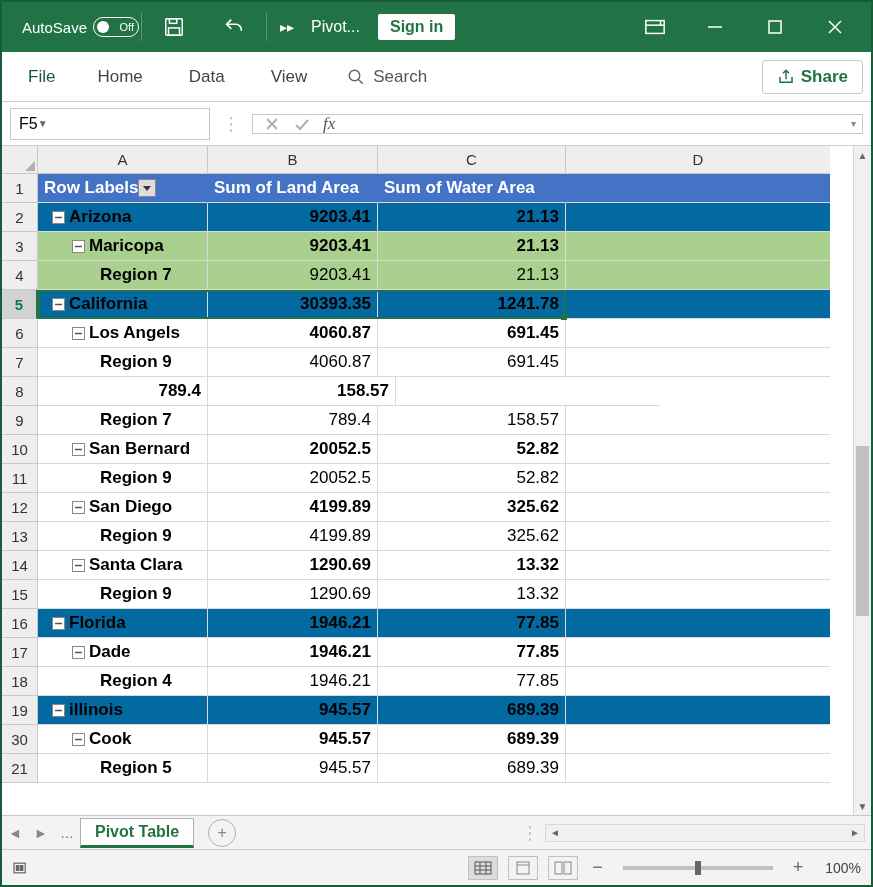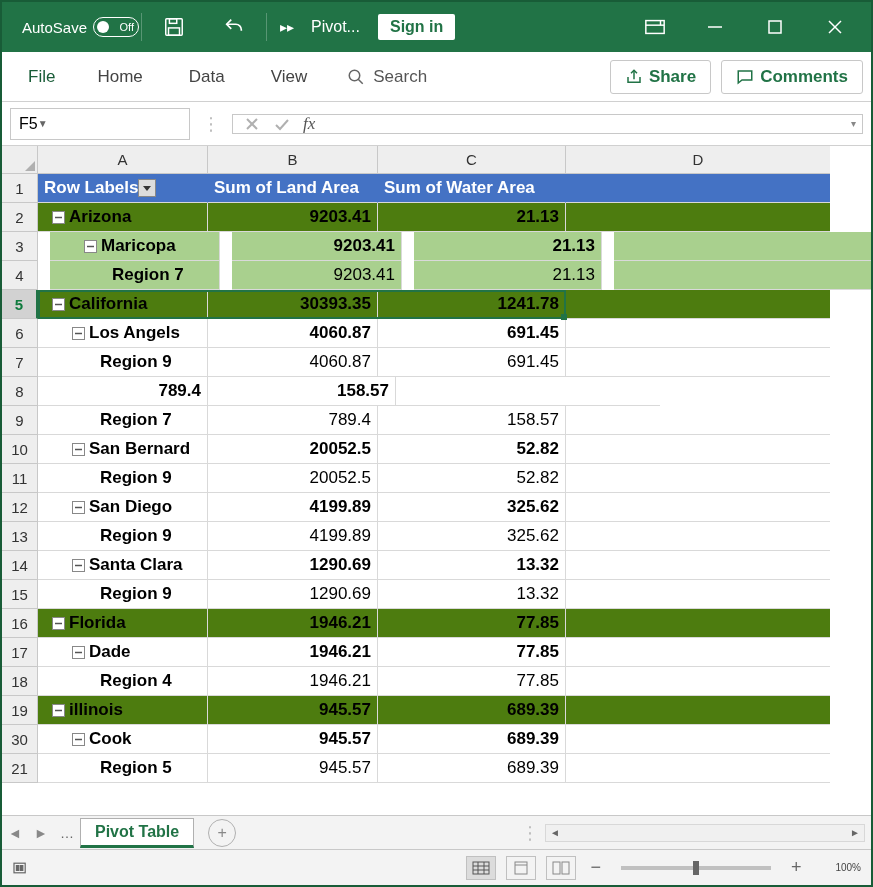--- a/index.html
+++ b/index.html
@@ -22,21 +22,21 @@
   .ribbon { height:50px; display:flex; align-items:center; border-bottom:1px solid #d0d0d0; padding:0 8px; gap: 2px; }
   .file-tab { color:#185c37; font-size:17px; padding:8px 18px; }
   .rtab { color:#444; font-size:17px; padding:8px 22px; }
   .search-wrap { display:flex; align-items:center; gap:8px; padding:8px 16px; color:#555; font-size:17px; }
   .ribbon-spacer { flex:1; }
   .share-btn { border:1px solid #c8c8c8; border-radius:3px; padding:6px 14px; color:#217346; font-size:17px; font-weight:600; display:flex; align-items:center; gap:6px; }
   .comments-btn { border:1px solid #c8c8c8; border-radius:3px; padding:6px 14px; color:#217346; font-size:17px; font-weight:600; display:flex; align-items:center; gap:6px; margin-left:8px; }
 
   
   .formula-bar { height:44px; display:flex; align-items:center; border-bottom:1px solid #d0d0d0; gap:6px; padding: 4px 8px; }
-  .name-box { width:180px; height:32px; border:1px solid #c8c8c8; display:flex; align-items:center; padding:0 8px; font-size:16px; justify-content:flex-start; }
+  .name-box { width:200px; height:32px; border:1px solid #c8c8c8; display:flex; align-items:center; padding:0 8px; font-size:16px; justify-content:flex-start; }
   .fb-btn { width:30px; height:32px; display:flex; align-items:center; justify-content:center; color:#a0a0a0; }
   .fx-label { font-style:italic; font-family: "Times New Roman", serif; font-size:17px; margin: 0 6px; color:#555;}
   .formula-wrap { flex:1; display:flex; align-items:center; border:1px solid #c8c8c8; height:20px; padding-left:4px; }
   .vdots { color:#bbb; font-size:18px; padding:0 6px;}
 
   
   .grid-area { flex:1; display:flex; overflow:hidden; position:relative; }
   .corner { width:36px; height:28px; border-right:1px solid #c8c8c8; border-bottom:1px solid #c8c8c8; background:#eee; position:relative;}
   .corner::after{content:"";position:absolute;right:2px;bottom:2px;width:0;height:0;border-left:10px solid transparent;border-bottom:10px solid #b0b0b0;}
   .col-headers { display:flex; height:28px; }
@@ -44,22 +44,22 @@
   .col-A { width:170px; } .col-B { width:170px; } .col-C { width:188px; } .col-D { width:264px; border-right:none;}
   .grid-body { display:flex; flex:1; overflow:hidden; }
   .row-headers { width:36px; }
   .row-h { height:29px; border-right:1px solid #c8c8c8; border-bottom:1px solid #c8c8c8; background:#eee; display:flex; align-items:center; justify-content:center; color:#333; font-size:15px; }
   .row-h.sel { background:#d2d2d2; color:#0f7b3e; font-weight:600; border-right:2px solid #217346;}
   .cells { flex:1; position:relative; }
   .row { display:flex; height:29px; }
   .cell { border-right:1px solid #d9d9d9; border-bottom:1px solid #d9d9d9; display:flex; align-items:center; padding:0 6px; font-size:17px; color:#000; overflow:hidden; white-space:nowrap;}
   .cell.cA{width:170px;} .cell.cB{width:170px;justify-content:flex-end;} .cell.cC{width:188px;justify-content:flex-end;} .cell.cD{width:264px;border-right:none;}
   .hdr-row .cell{ background:#4472c4; color:#fff; font-weight:700; border-right-color:#4472c4;}
-  .state-row .cell{ background:#4d7c0f; font-weight:700;}
-  .green-row .cell{ background:#a9d08e;margin-left:12px; }
+  .state-row .cell{ background:#0369a1; font-weight:700;}
+  .green-row .cell{ background:#a9d08e; }
   .county-row .cell{ font-weight:700; }
   .collapse-icon { width:13px; height:13px; border:1px solid #888; display:inline-flex; align-items:center; justify-content:center; margin-right:4px; font-size:13px; line-height:1; color:#555; background:#fff; flex-shrink:0;}
   .hdr-row .cell.cA { }
   .filter-icon{ width:18px;height:18px;background:#ddd;border:1px solid #888;display:inline-flex;align-items:center;justify-content:center;}
   .filter-icon::after{content:"";width:0;height:0;border-left:4px solid transparent;border-right:4px solid transparent;border-top:5px solid #333;}
   .indent1{padding-left:14px;} .indent2{padding-left:34px;} .indent3{padding-left:62px;font-weight:bold;}
   .vscroll { width:18px; background:#f0f0f0; border-left:1px solid #d8d8d8; position:relative; }
   .vscroll .arrow{height:18px;display:flex;align-items:center;justify-content:center;color:#666;font-size:10px;}
   .vscroll .thumb{position:absolute;left:2px;right:2px;top:300px;height:170px;background:#c0c0c0;}
 
@@ -79,21 +79,21 @@
   .hscroll .htrack{flex:1;position:relative;}
   .hscroll .hthumb{position:absolute;left:0;top:1px;bottom:1px;width:110px;background:#c0c0c0;}
 
   
   .status-bar{height:36px;border-top:1px solid #c8c8c8;display:flex;align-items:center;background:#f3f3f3;padding:0 10px;gap:10px;}
   .status-spacer{flex:1;}
   .view-btn{width:30px;height:24px;border:1px solid #c0c0c0;display:flex;align-items:center;justify-content:center;}
   .view-btn.active{background:#dcdcdc;}
   .zoom-track{width:150px;height:4px;background:#c0c0c0;position:relative;margin:0 6px;}
   .zoom-thumb{position:absolute;left:72px;top:-5px;width:6px;height:14px;background:#666;}
-  .zoom-lbl{font-size:10px;color:#444;margin-left:20px;}
+  .zoom-lbl{font-size:14px;color:#444;margin-left:8px;}
   svg{display:block;}
 </style>
 </head>
 <body>
 
 <div class="titlebar">
   <div class="autosave">
     <span>AutoSave</span>
     <span class="toggle">
         <span>Off</span>
@@ -156,26 +156,20 @@
     <span>Search</span>
   </div>
   <div class="ribbon-spacer"></div>
   <div class="share-btn">
     <svg width="18" height="18" viewBox="0 0 24 24" fill="none" stroke="#217346" stroke-width="2">
         <path d="M4 12v7h16v-7"></path>
         <path d="M12 3v12"></path>
         <path d="M8 7l4-4 4 4"></path>
       </svg>
     <span>Share</span>
-  </div>
-  <div class="comments-btn">
-    <svg width="18" height="18" viewBox="0 0 24 24" fill="none" stroke="#217346" stroke-width="2">
-        <path d="M3 4h18v12H8l-5 4V4z"></path>
-      </svg>
-    <span>Comments</span>
   </div>
 </div>
 
 <div class="formula-bar">
   <div class="name-box">
     <span>F5</span>
     <span style="font-size:10px;color:#666;">▼</span>
   </div>
   <div class="vdots">⋮</div>
   <div class="formula-wrap">

